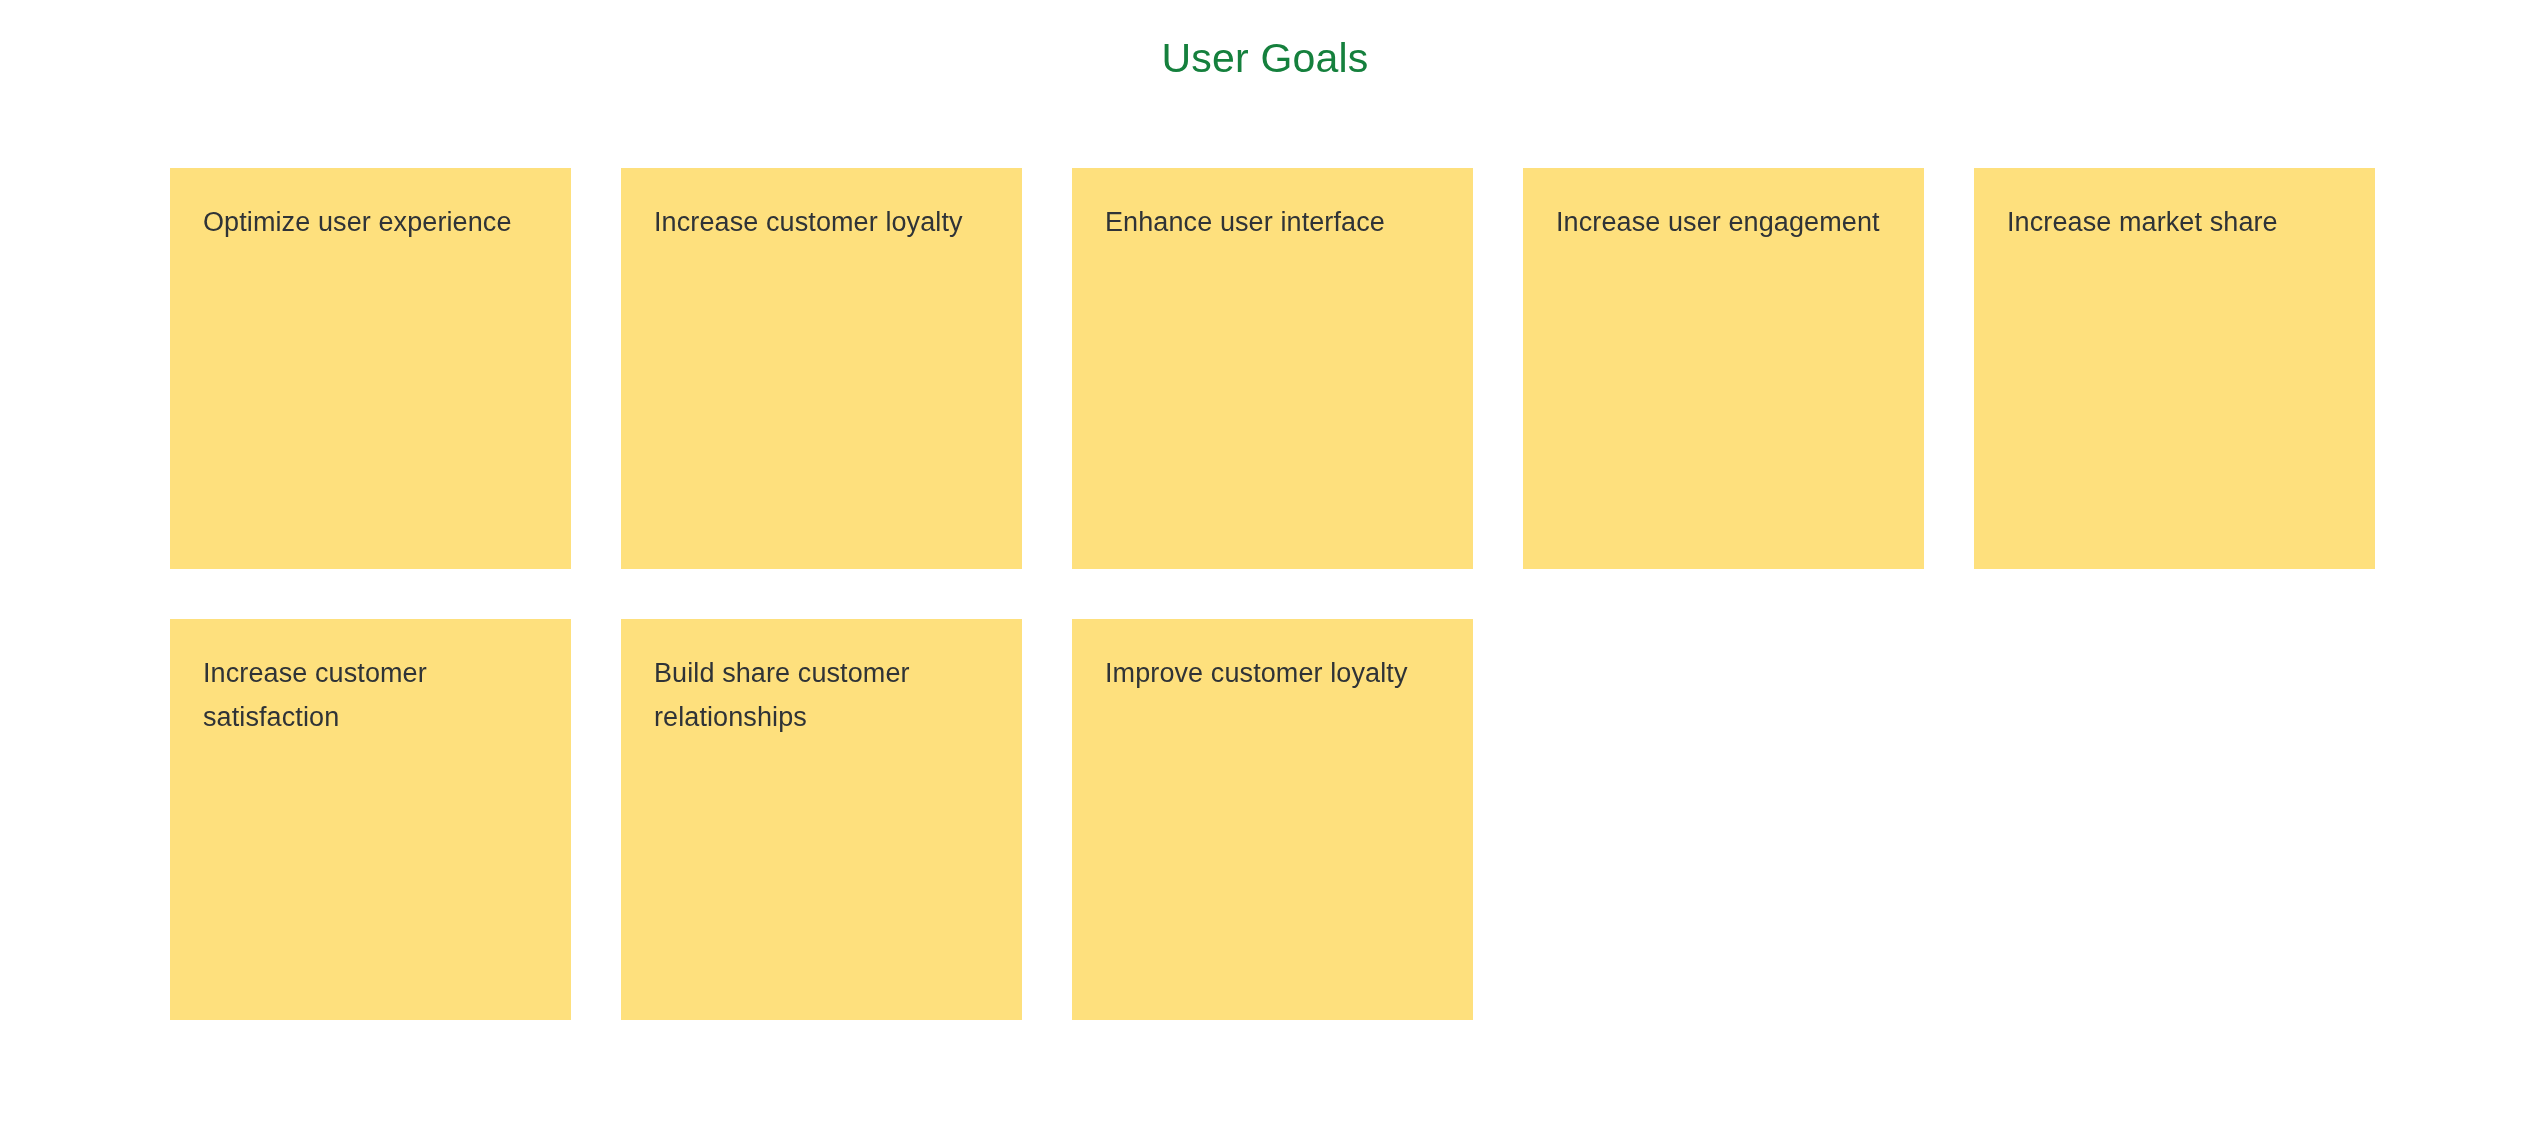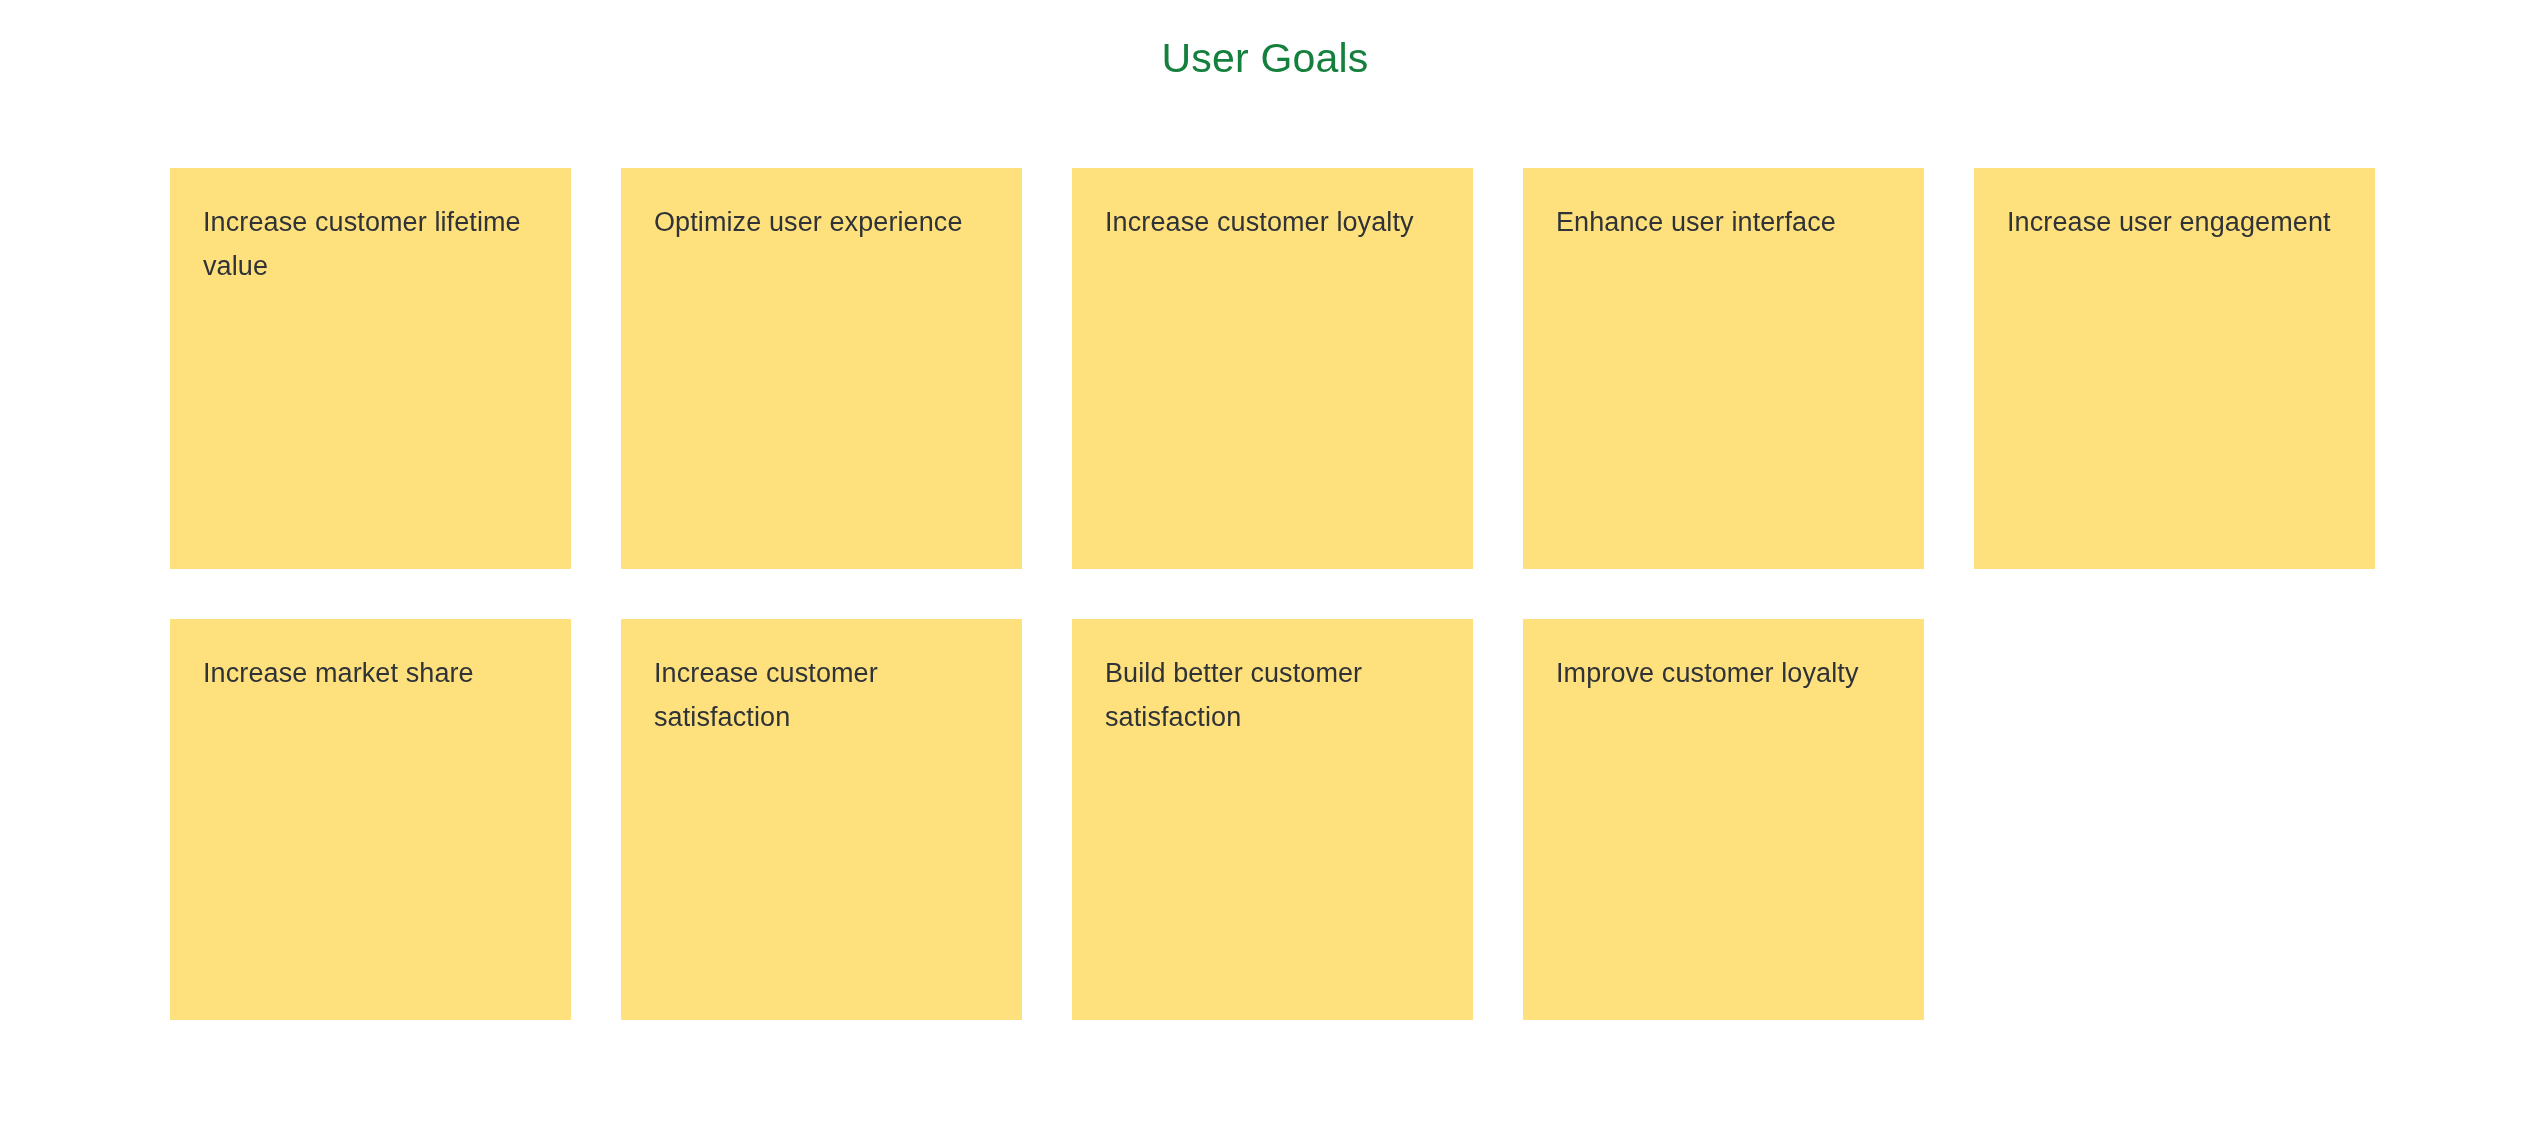--- a/index.html
+++ b/index.html
@@ -66,23 +66,20 @@
 </style>
 </head>
 <body>
 
 <div class="board">
 
   <div class="board-title">User Goals</div>
 
   <div class="grid">
 
-    <div class="card">
-      <div class="card-text">Increase customer lifetime value</div>
-    </div>
 
     <div class="card">
       <div class="card-text">Optimize user experience</div>
     </div>
 
     <div class="card">
       <div class="card-text">Increase customer loyalty</div>
     </div>
 
     <div class="card">
@@ -95,21 +92,21 @@
 
     <div class="card">
       <div class="card-text">Increase market share</div>
     </div>
 
     <div class="card">
       <div class="card-text">Increase customer satisfaction</div>
     </div>
 
     <div class="card">
-      <div class="card-text">Build better customer satisfaction</div>
+      <div class="card-text">Build share customer relationships</div>
     </div>
 
     <div class="card">
       <div class="card-text">Improve customer loyalty</div>
     </div>
 
   </div>
 </div>
 
 </body></html>

